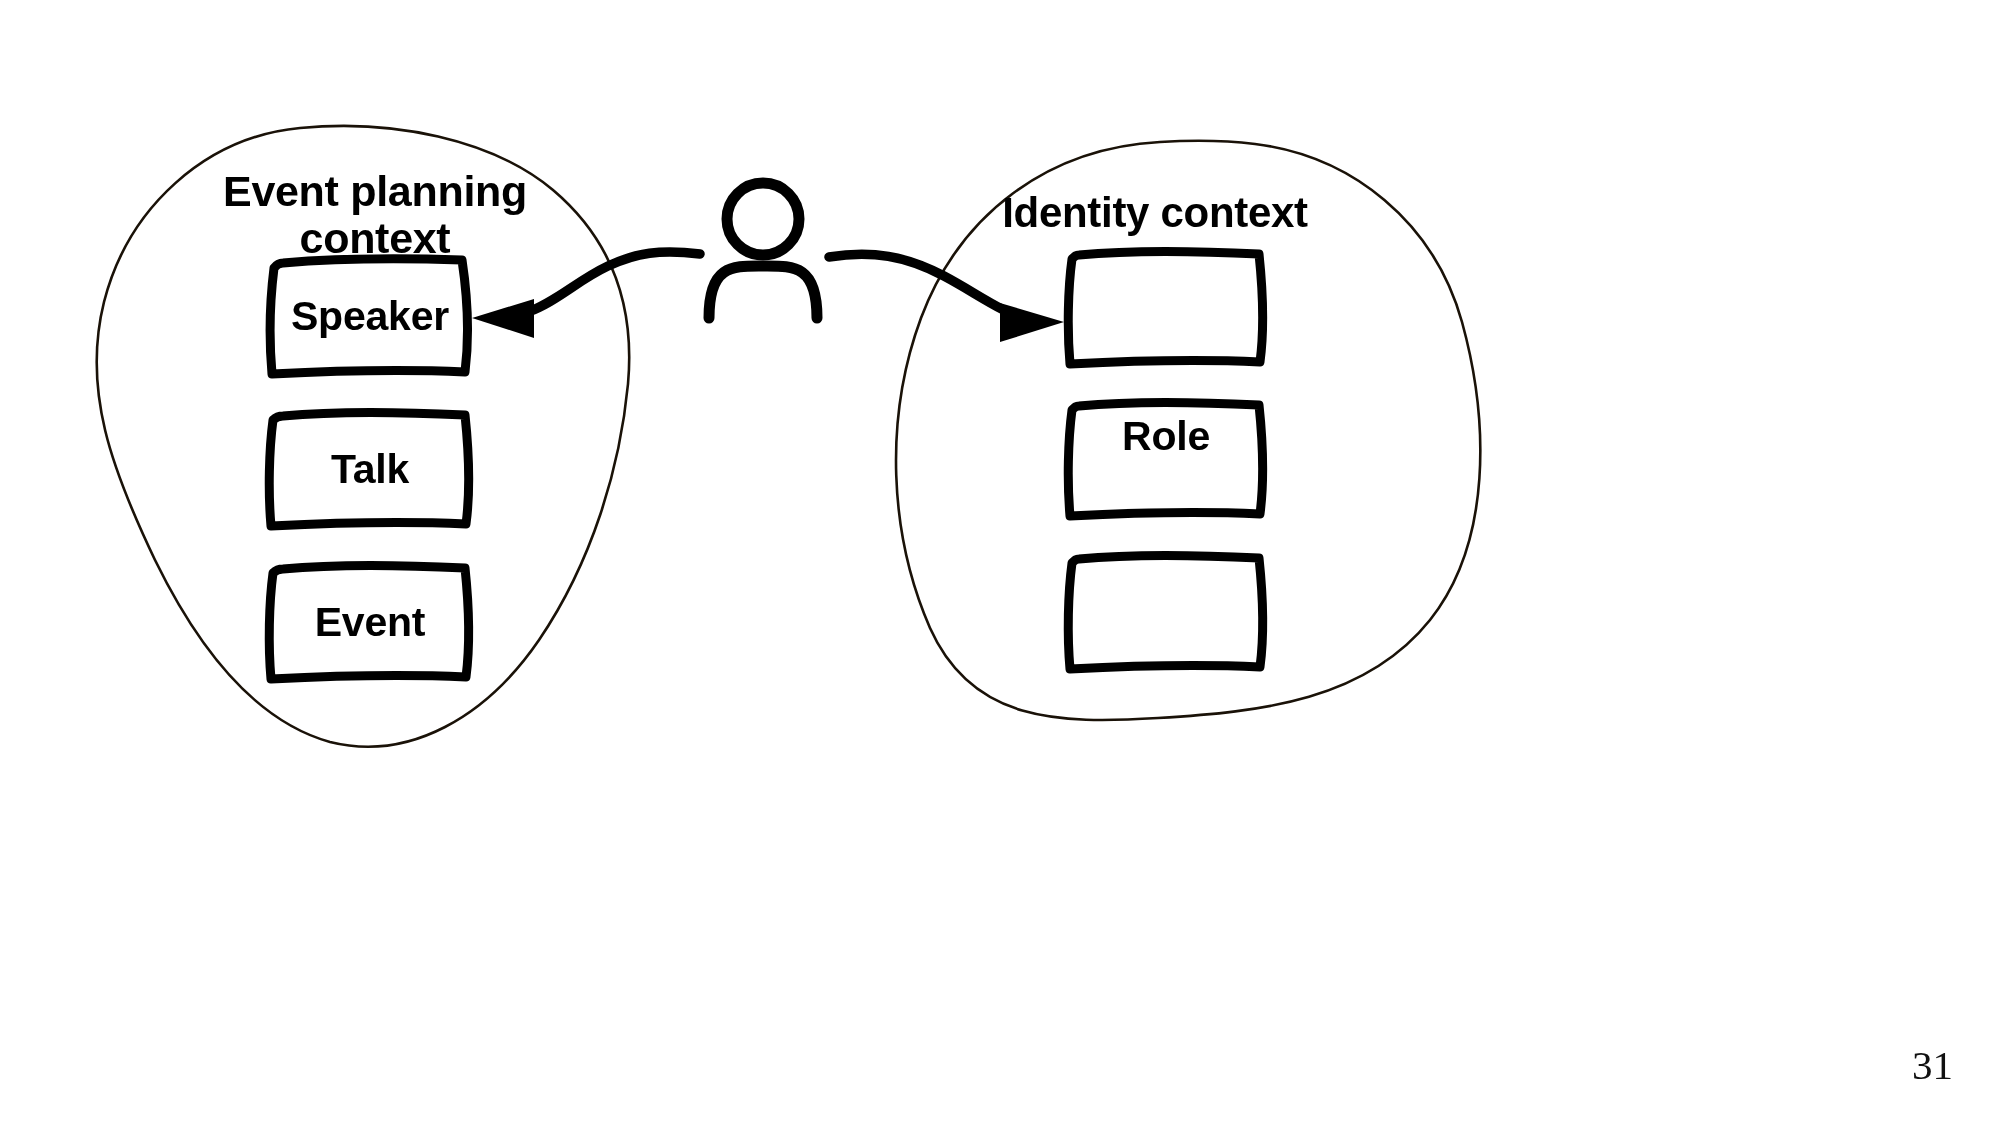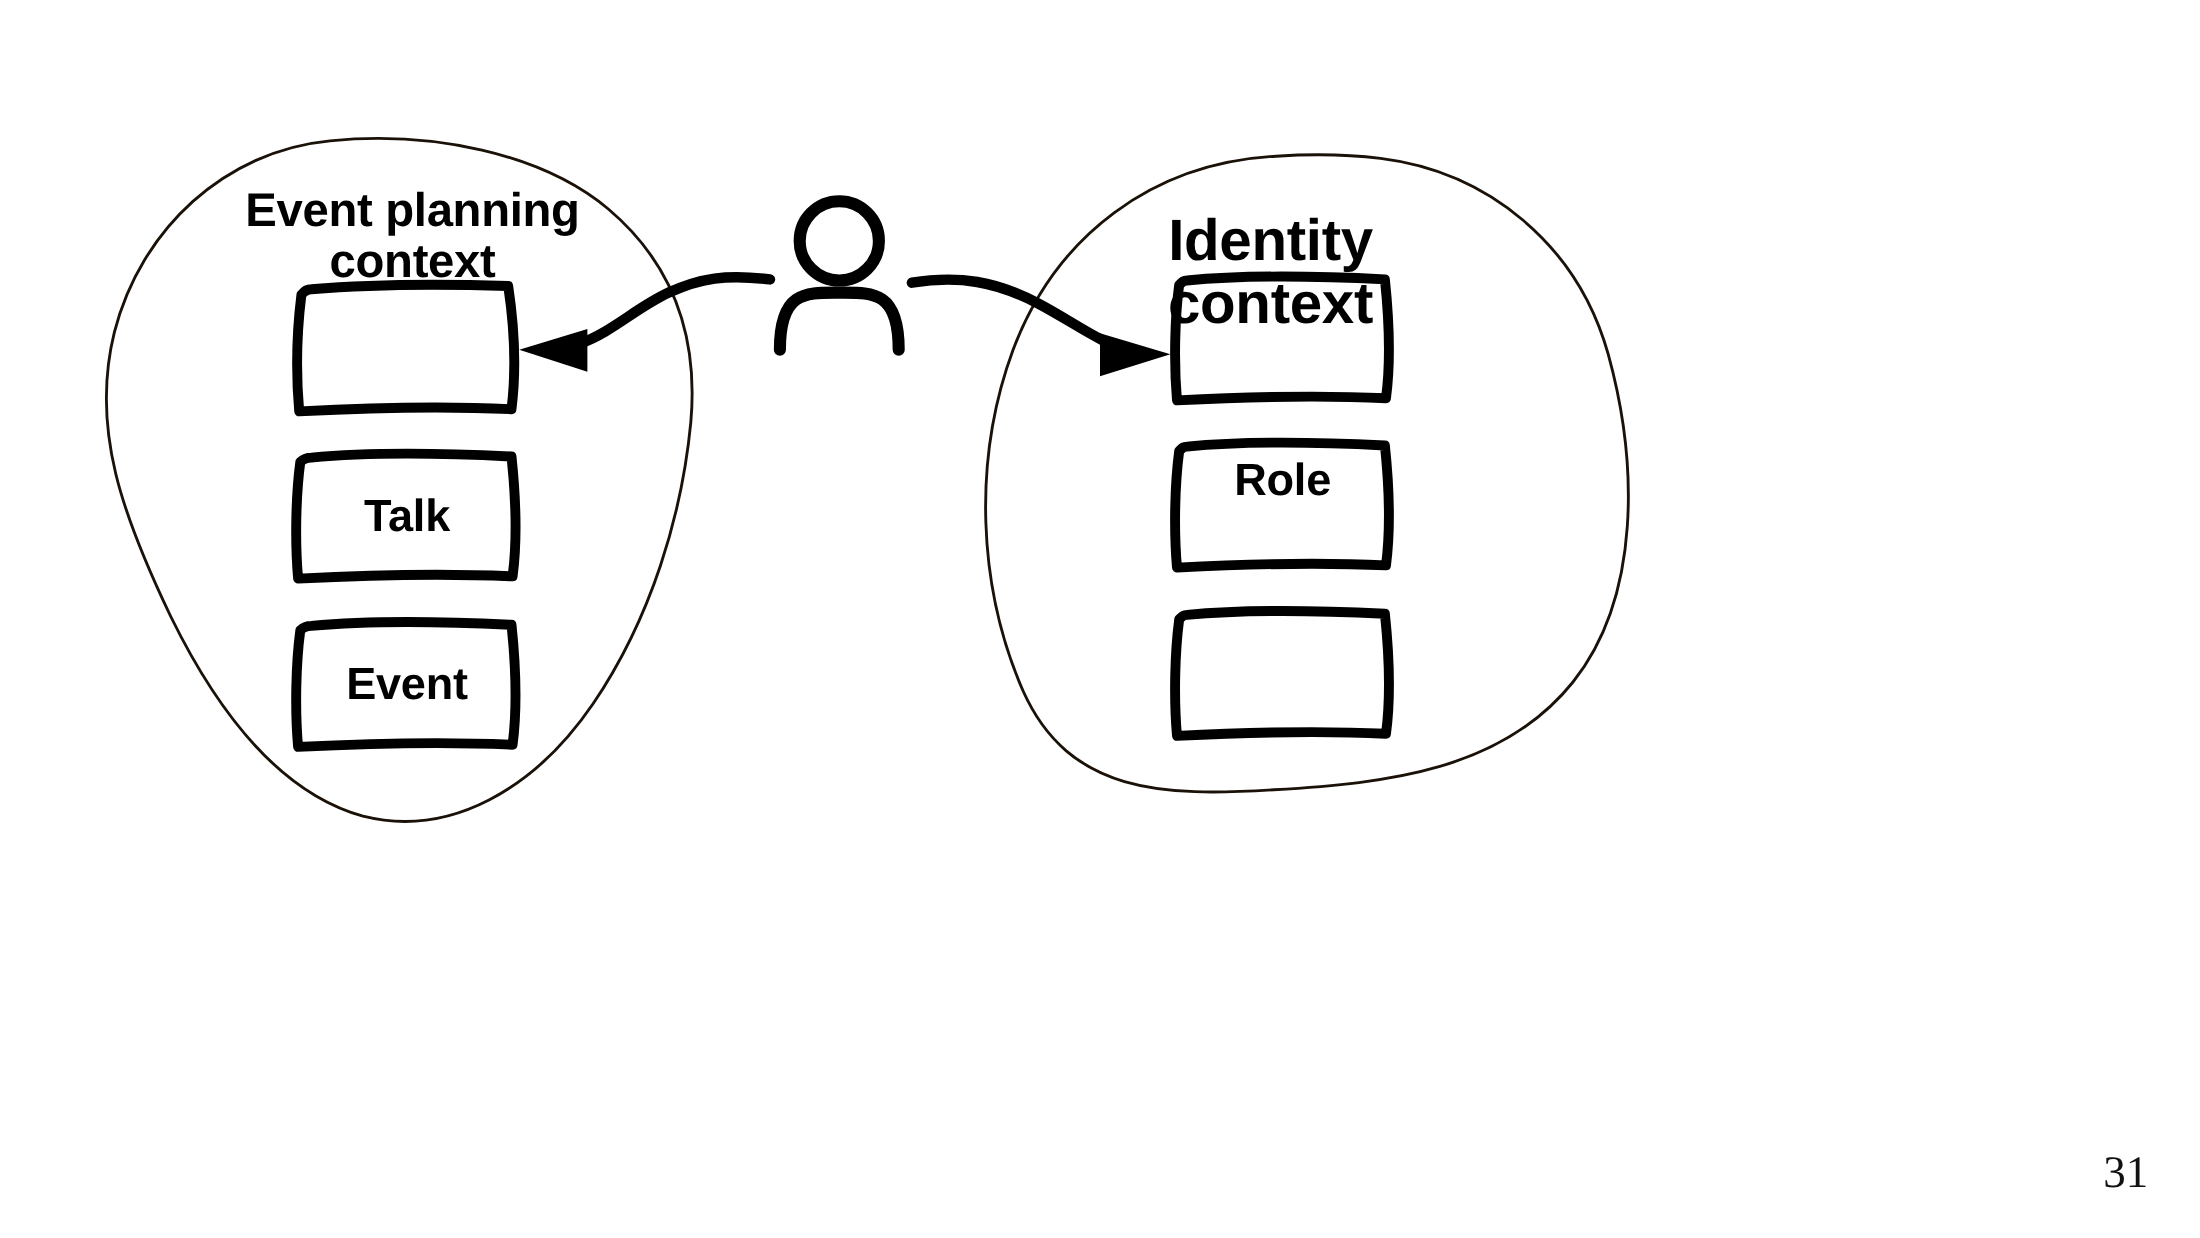--- a/index.html
+++ b/index.html
@@ -18,21 +18,21 @@
     position:absolute;
     font-weight:700;
     color:#000000;
     text-align:center;
     line-height:1.10;
     letter-spacing:-0.3px;
     white-space:pre-line;
     font-size:43px;
   }
   #ctx-left-title{left:205px;top:168px;width:340px;}
-  #ctx-right-title{left:975px;top:190px;width:360px;font-size:53px;}
+  #ctx-right-title{left:975px;top:190px;width:360px;font-size:42px;}
 
   .box-label{
     position:absolute;
     font-weight:700;
     color:#000000;
     font-size:41px;
     text-align:center;
     width:100%;
     top:50%;
     transform:translateY(-52%);
@@ -129,20 +129,23 @@
              C 1196 664, 1128 666, 1070 669
              C 1067 635, 1068 593, 1072 563
              C 1075 560, 1076 559, 1079 559 Z" fill="#fff" stroke="#000" stroke-width="9" stroke-linejoin="round" stroke-linecap="round"></path>
   </svg>
 
   <div class="ctx-title" id="ctx-left-title">Event planning
 context</div>
 
   <div class="ctx-title" id="ctx-right-title">Identity context</div>
 
+  <div class="ent-box" style="left:270px;top:258px;width:200px;height:118px;">
+    <div class="box-label">Speaker</div>
+  </div>
 
   <div class="ent-box" style="left:270px;top:411px;width:200px;height:118px;">
     <div class="box-label">Talk</div>
   </div>
 
   <div class="ent-box" style="left:270px;top:564px;width:200px;height:118px;">
     <div class="box-label">Event</div>
   </div>
 
 

